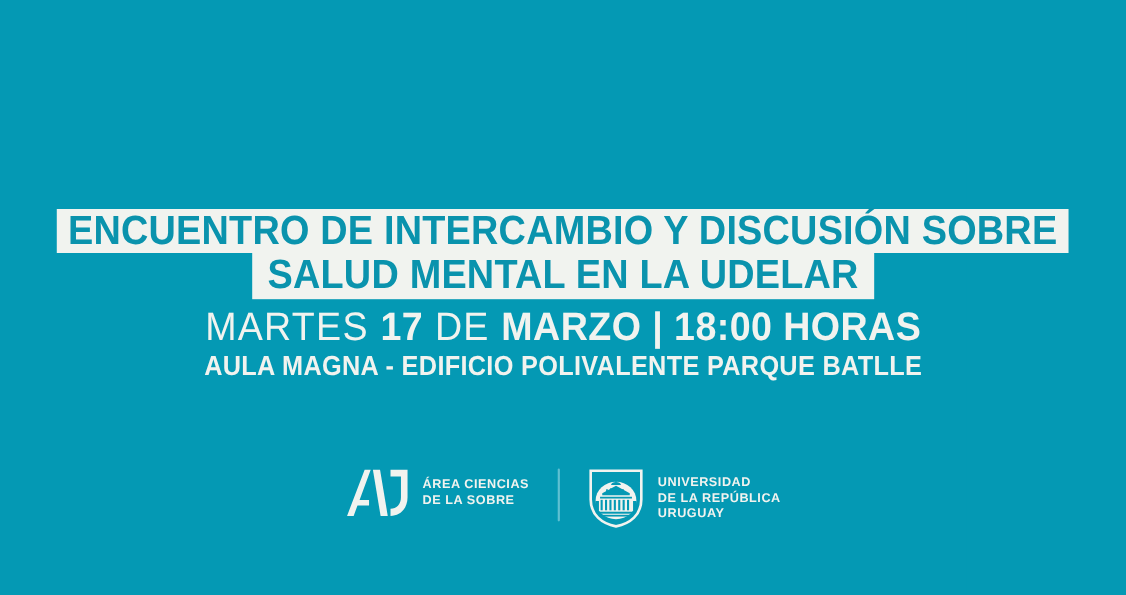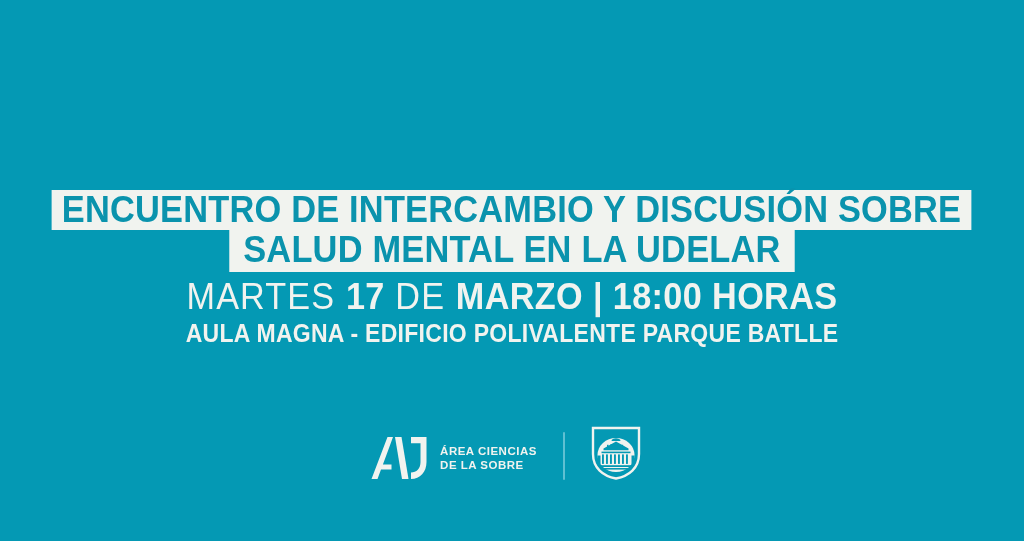--- a/index.html
+++ b/index.html
@@ -59,21 +59,21 @@
     line-height:27px;
     letter-spacing:0.3px;
     white-space:nowrap;
     transform:scaleX(0.92);
     transform-origin:center top;
   }
 
   
   .logo-row{
     position:absolute;left:0;top:426px;width:1024px;
-    display:flex;align-items:flex-end;justify-content:center;
+    display:flex;align-items:flex-start;justify-content:center;
   }
   .logo-group{display:flex;align-items:center;}
   .acs-mark{width:58px;height:44px;margin-right:12px;flex:0 0 auto;}
   .acs-text{
     color:#f1f3ef;
     font-family:"Liberation Sans Narrow","Liberation Sans",sans-serif;
     font-size:11.5px;font-weight:bold;line-height:14px;
     letter-spacing:0.5px;white-space:nowrap;
   }
   .divider{
@@ -154,17 +154,22 @@
           <rect x="31.0" y="28.4" width="1.9" height="9.5"></rect>
           <rect x="35.0" y="28.4" width="1.9" height="9.5"></rect>
 
           <rect x="9.0" y="39.2" width="32" height="1.8"></rect>
           <rect x="11.0" y="42.0" width="28" height="1.6"></rect>
 
           <path d="M6.5 29.5 L9.5 29.5 L9.5 38.0 L6.5 38.0 Z"></path>
           <path d="M40.5 29.5 L43.5 29.5 L43.5 38.0 L40.5 38.0 Z"></path>
         </g>
       </svg>
+      <div class="udelar-text">
+        <div>UNIVERSIDAD</div>
+        <div>DE LA REPÚBLICA</div>
+        <div>URUGUAY</div>
+      </div>
     </div>
 
   </div>
 
 </div>
 
 </body></html>

